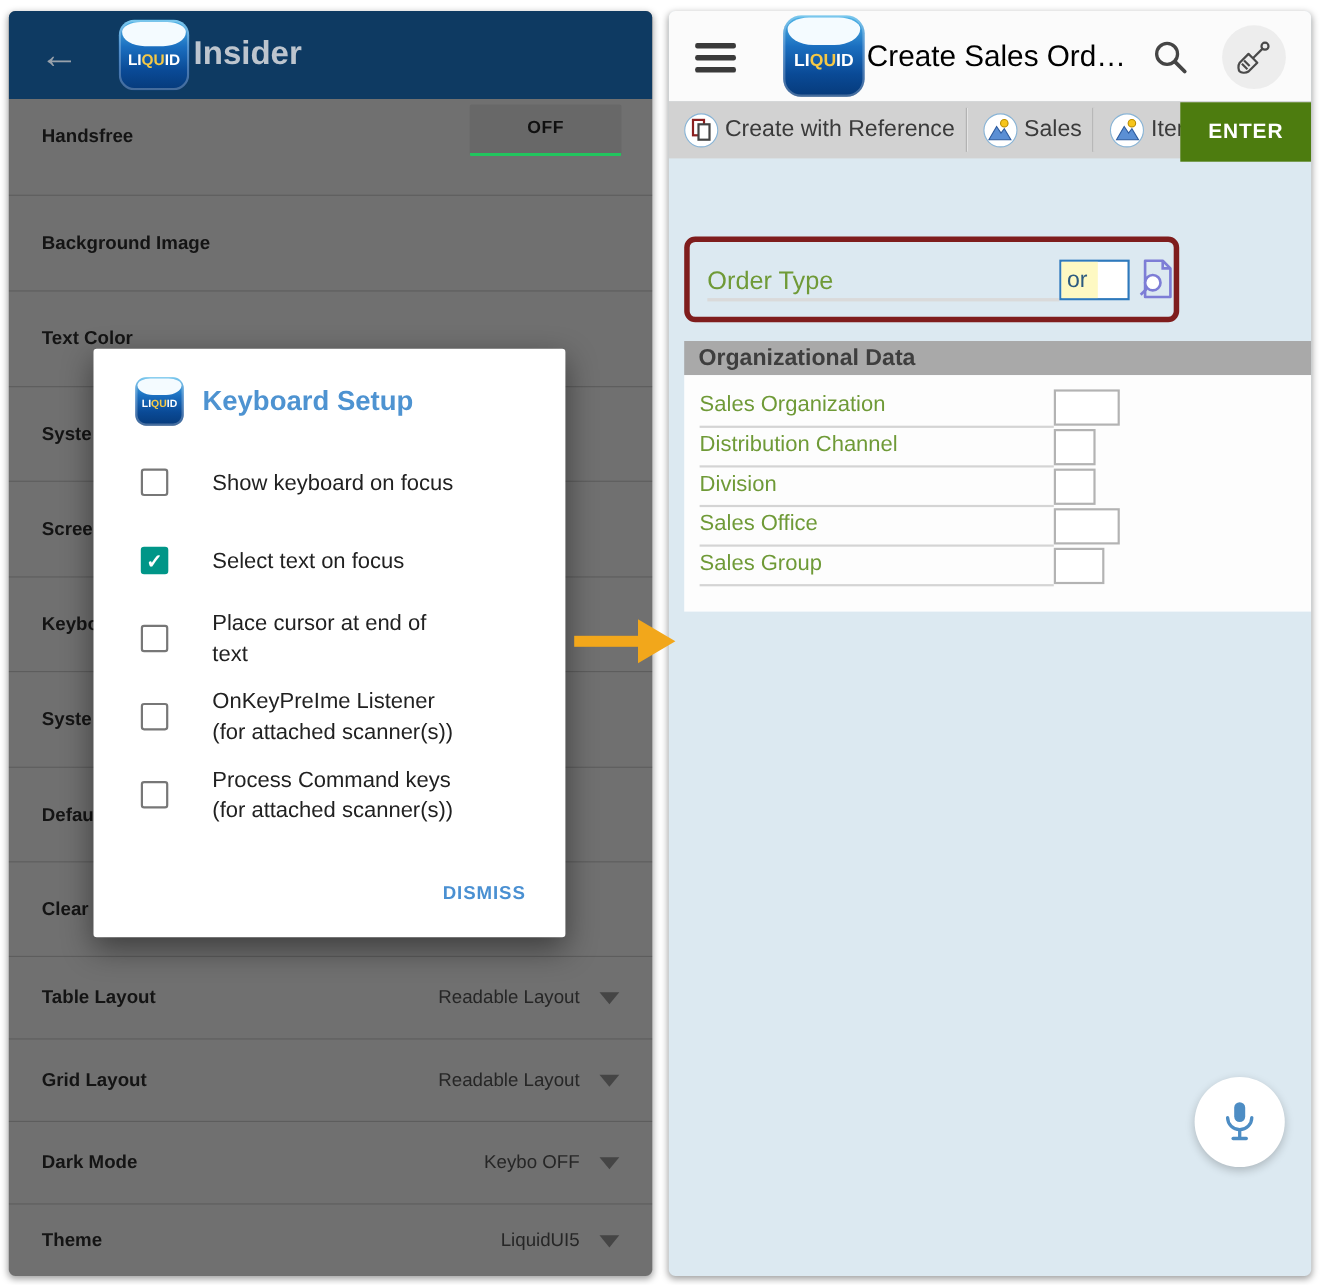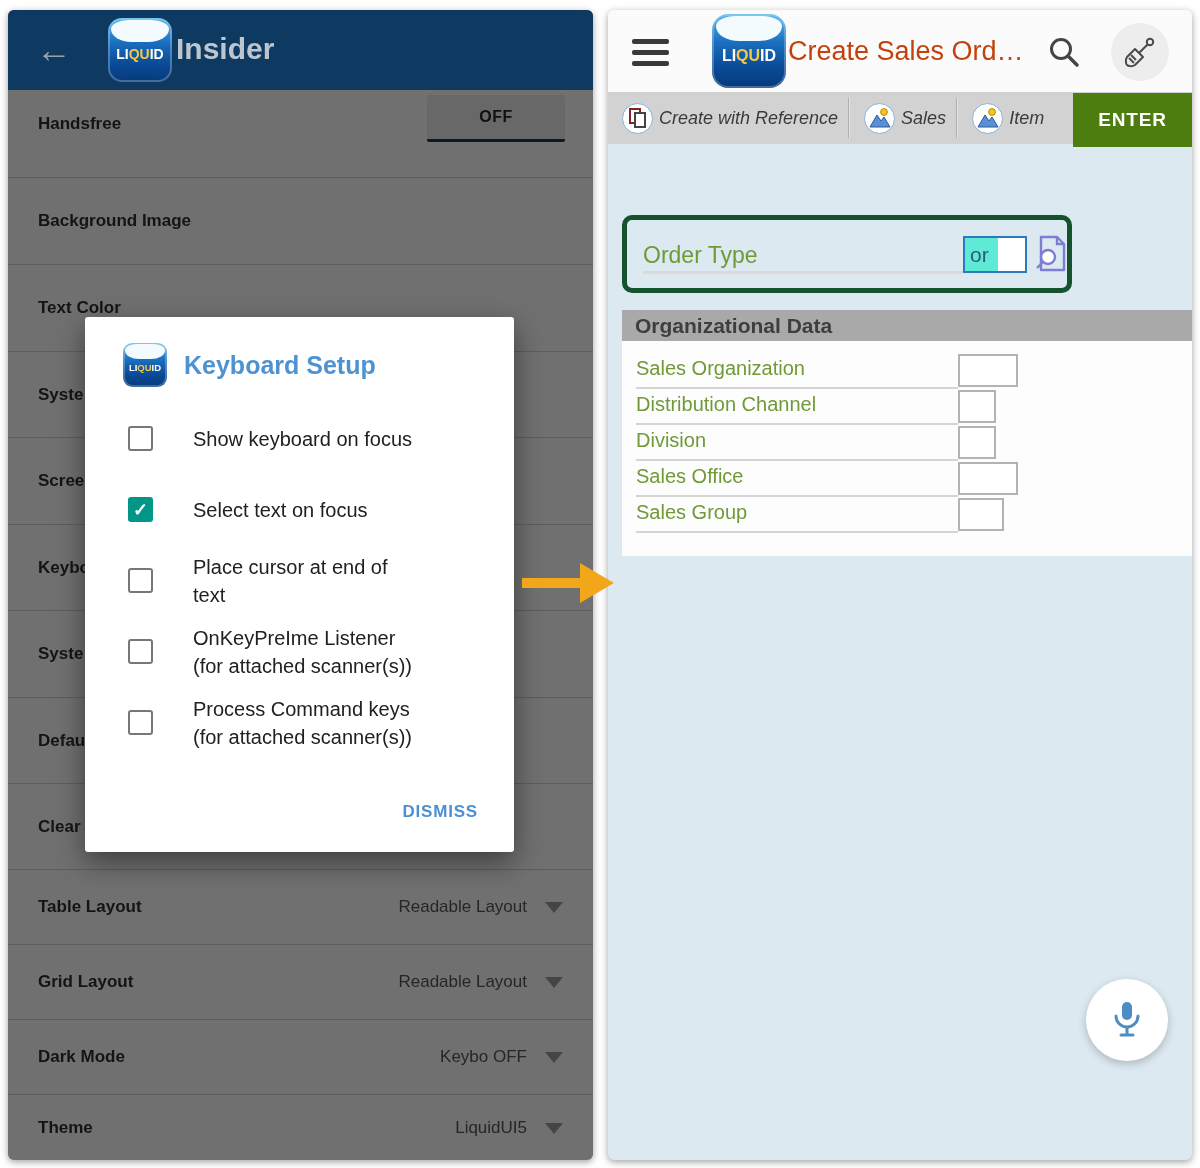--- a/index.html
+++ b/index.html
@@ -24,21 +24,21 @@
   .lheader .liquid-logo .ltxt { font-size:14px; }
   .lheader-title { position:absolute; left:168px; top:22px; font-size:30px; color:#bdc5ce; font-weight:bold; }
 
   
   .slist { position:absolute; left:0; top:80px; width:100%; }
   .srow { position:relative; border-bottom:1px solid #5d5d5d; }
   .srow .slabel { position:absolute; left:30px; top:50%; transform:translateY(-50%); font-size:17px; font-weight:bold; color:#141414; }
   .srow.first .slabel { top:24px; transform:none; }
   .sval { position:absolute; right:66px; top:50%; transform:translateY(-50%); font-size:17px; color:#262626; }
   .tri-down { position:absolute; right:30px; top:50%; margin-top:-5px; width:0; height:0; border-left:9px solid transparent; border-right:9px solid transparent; border-top:11px solid #454545; }
-  .off-btn { position:absolute; right:28px; top:5px; width:138px; height:47px; background:#686868; border-bottom:3px solid #0f172a; border-radius:2px; display:flex; align-items:center; justify-content:center; font-size:16px; font-weight:bold; color:#101010; letter-spacing:.5px; }
+  .off-btn { position:absolute; right:28px; top:5px; width:138px; height:47px; background:#686868; border-bottom:3px solid #22c55e; border-radius:2px; display:flex; align-items:center; justify-content:center; font-size:16px; font-weight:bold; color:#101010; letter-spacing:.5px; }
 
   
   .dialog { position:absolute; left:85px; top:317px; width:429px; height:535px; background:#ffffff; border-radius:3px; box-shadow:0 10px 28px rgba(0,0,0,.45); z-index:5; }
   .dlg-head { position:absolute; left:38px; top:26px; display:flex; align-items:center; }
   .dlg-head .liquid-logo { width:44px; height:44px; }
   .dlg-head .liquid-logo .ltxt { font-size:9.5px; }
   .dlg-title { margin-left:17px; font-size:25px; font-weight:bold; color:#4e93d1; }
   .dlg-opts { position:absolute; left:0; top:86px; right:0; }
   .dlg-opt { height:71px; display:flex; align-items:center; }
   .cb { flex:none; width:25px; height:25px; margin-left:43px; border:2.5px solid #777777; border-radius:3px; background:#ffffff; display:flex; align-items:center; justify-content:center; }
@@ -50,38 +50,38 @@
 
   
   .flow-arrow { position:absolute; left:518px; top:560px; width:100px; height:46px; z-index:6; }
 
   
   .rheader { position:absolute; left:0; top:0; width:100%; height:82px; background:#fbfbfb; }
   .hamburger { position:absolute; left:24px; top:29px; width:37px; }
   .hamburger div { height:4.5px; background:#3a3a3a; border-radius:2px; margin-bottom:6.5px; }
   .rheader .liquid-logo { position:absolute; left:104px; top:4px; width:74px; height:74px; }
   .rheader .liquid-logo .ltxt { font-size:16px; }
-  .rtitle { position:absolute; left:180px; top:26px; font-size:27px; color:#c2410c; white-space:nowrap; }
+  .rtitle { position:absolute; left:180px; top:26px; font-size:27px; color:#000000; white-space:nowrap; }
   .search-ic { position:absolute; left:440px; top:26px; width:32px; height:32px; }
   .brush-circle { position:absolute; left:503px; top:13px; width:58px; height:58px; background:#ededed; border-radius:50%; display:flex; align-items:center; justify-content:center; }
 
   
   .rtoolbar { position:absolute; left:0; top:82px; width:100%; height:52px; background:#d2d2d2; display:flex; align-items:center; }
   .tb-btn { display:flex; align-items:center; height:100%; padding:0 10px 0 14px; white-space:nowrap; overflow:hidden; }
-  .tb-btn .tb-label { margin-left:6px; font-size:18px; color:#3b3b3b;font-style:italic; }
+  .tb-btn .tb-label { margin-left:6px; font-size:21px; color:#3b3b3b; }
   .tb-sep { flex:none; width:2px; height:40px; background:#adadad; border-right:1px solid #e4e4e4; }
   .circle-ic { flex:none; width:31px; height:31px; border-radius:50%; background:#ffffff; border:1.5px solid #88b4d6; display:flex; align-items:center; justify-content:center; overflow:hidden; }
   .enter-btn { position:absolute; right:0; top:1px; width:119px; height:54px; background:#4d7c0f; display:flex; align-items:center; justify-content:center; font-size:19px; font-weight:bold; color:#ffffff; letter-spacing:.8px; }
 
   
-  .ot-box { position:absolute; left:14px; top:205px; width:450px; height:78px; border:5px solid #14532d; border-radius:10px; }
+  .ot-box { position:absolute; left:14px; top:205px; width:450px; height:78px; border:5px solid #7f1d1d; border-radius:10px; }
   .ot-label { position:absolute; left:16px; top:22px; font-size:23px; color:#6f9a37; }
   .ot-underline { position:absolute; left:16px; bottom:14px; width:320px; height:3px; background:#dadada; }
   .ot-input { position:absolute; left:336px; top:16px; width:64px; height:37px; border:2.5px solid #2e79bc; background:#ffffff; display:flex; }
-  .ot-sel { width:33px; height:100%; background:#5eead4; color:#2d5b80; font-size:21px; display:flex; align-items:center; padding-left:5px; }
+  .ot-sel { width:33px; height:100%; background:#fef9c3; color:#2d5b80; font-size:21px; display:flex; align-items:center; padding-left:5px; }
   .ot-search-ic { position:absolute; left:406px; top:15px; width:34px; height:38px; }
 
   
   .org-bar { position:absolute; left:14px; top:300px; width:570px; height:31px; background:#a9a9a9; display:flex; align-items:center; }
   .org-bar span { margin-left:13px; font-size:21px; font-weight:bold; color:#3e3e3e; }
   .org-panel { position:absolute; left:14px; top:331px; width:570px; height:215px; background:#fdfdfd; }
   .org-row { position:absolute; left:0; width:100%; height:36px; }
   .org-row .flabel { position:absolute; left:14px; top:4px; font-size:20px; color:#6f9a37; }
   .org-row .funder { position:absolute; left:14px; bottom:0; width:322px; height:2px; background:#d4d4d4; }
   .org-row .finput { position:absolute; left:336px; top:1px; height:33px; background:#ffffff; border:2px solid #b3b3b3; }

